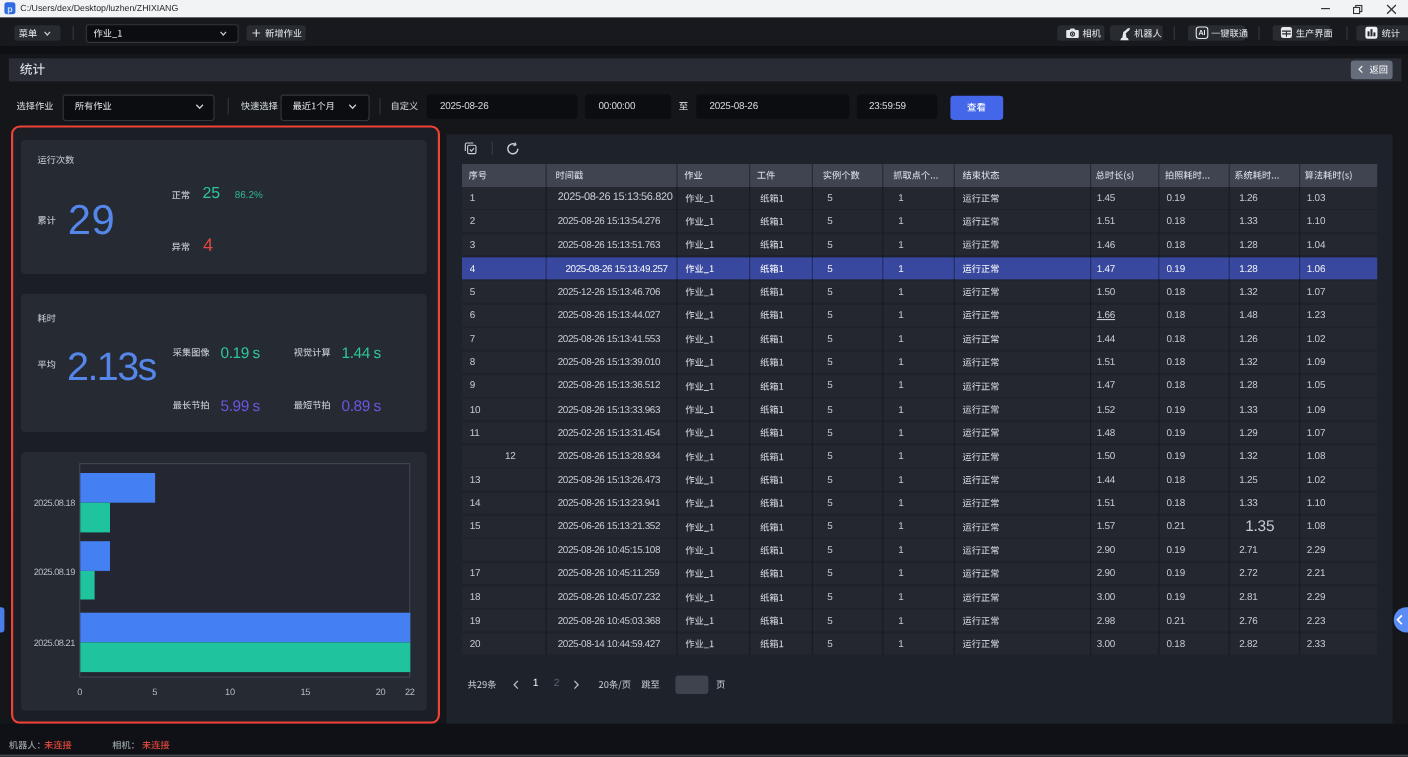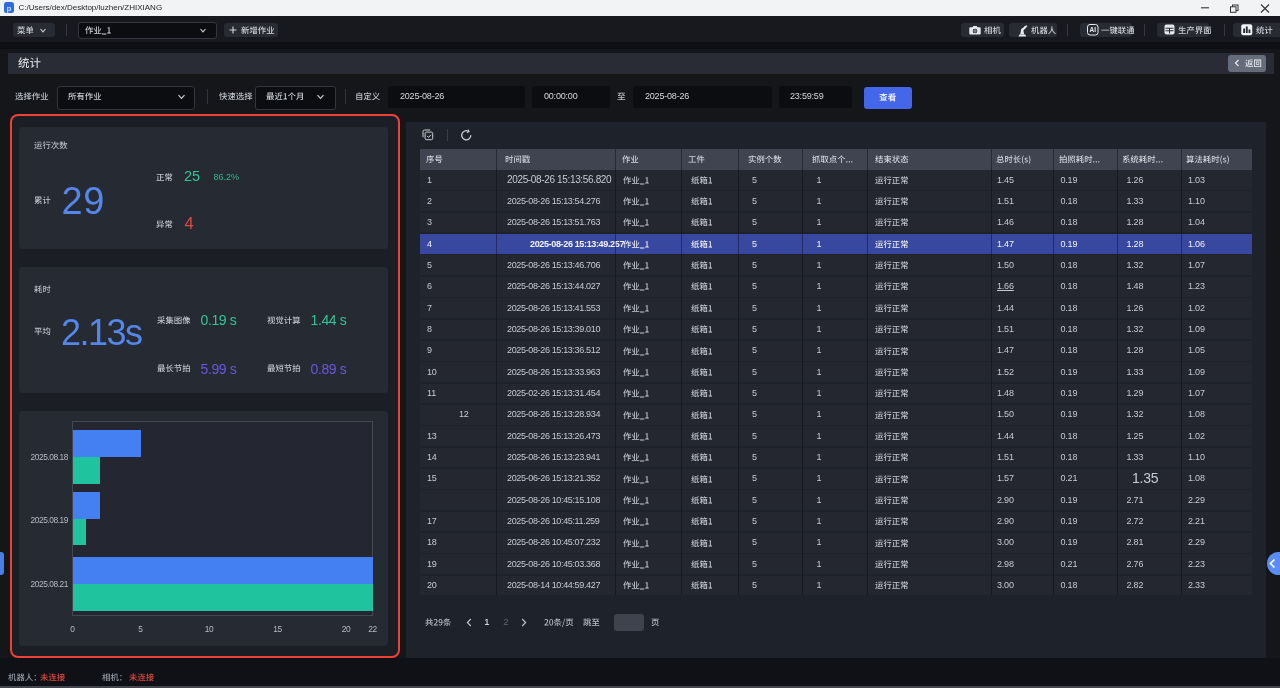--- a/index.html
+++ b/index.html
@@ -439,39 +439,39 @@
     <div class="t" style="left:816.5px;top:217.2px;font-size:9px;line-height:10.8px;color:#c6cad2;">1</div>
     <svg class="z " style="left:875.0px;top:218.4px;width:33.6px;height:8.4px;color:#c6cad2" viewBox="0 0 4000 1000">
       <use href="#g-yunxingzc"></use>
     </svg>
     <div class="t" style="left:997.0px;top:217.2px;font-size:9px;line-height:10.8px;color:#c6cad2;letter-spacing:-0.2px;">1.46</div>
     <div class="t" style="left:1060.5px;top:217.2px;font-size:9px;line-height:10.8px;color:#c6cad2;letter-spacing:-0.2px;">0.18</div>
     <div class="t" style="left:1126.5px;top:217.2px;font-size:9px;line-height:10.8px;color:#c6cad2;letter-spacing:-0.2px;">1.28</div>
     <div class="t" style="left:1188.0px;top:217.2px;font-size:9px;line-height:10.8px;color:#c6cad2;letter-spacing:-0.2px;">1.04</div>
     <div class="r" style="left:419.5px;top:234.1px;width:832.5px;height:19.8px;background:#38489e;"></div>
     <div class="t" style="left:427.0px;top:238.5px;font-size:9px;line-height:10.8px;color:#f2f4f8;letter-spacing:-0.2px;">4</div>
-    <div class="t" style="left:530px;top:238.5px;font-size:9px;line-height:10.8px;color:#f2f4f8;letter-spacing:-0.35px;font-weight:bold;">2025-08-26 15:13:49.257</div>
+    <div class="t" style="left:514px;top:238.5px;font-size:9px;line-height:10.8px;color:#f2f4f8;letter-spacing:-0.35px;">2025-08-26 15:13:49.257</div>
     <svg class="z hw" style="left:622.5px;top:239.7px;width:26.3px;height:8.4px;color:#f2f4f8" viewBox="0 0 3132 1000">
       <use href="#g-zuoye1"></use>
     </svg>
     <svg class="z " style="left:690.5px;top:239.7px;width:21.6px;height:8.4px;color:#f2f4f8" viewBox="0 0 2570 1000">
       <use href="#g-zhixiang"></use>
     </svg>
     <div class="t" style="left:752.0px;top:238.5px;font-size:9px;line-height:10.8px;color:#f2f4f8;">5</div>
     <div class="t" style="left:816.5px;top:238.5px;font-size:9px;line-height:10.8px;color:#f2f4f8;">1</div>
     <svg class="z " style="left:875.0px;top:239.7px;width:33.6px;height:8.4px;color:#f2f4f8" viewBox="0 0 4000 1000">
       <use href="#g-yunxingzc"></use>
     </svg>
     <div class="t" style="left:997.0px;top:238.5px;font-size:9px;line-height:10.8px;color:#f2f4f8;letter-spacing:-0.2px;">1.47</div>
     <div class="t" style="left:1060.5px;top:238.5px;font-size:9px;line-height:10.8px;color:#f2f4f8;letter-spacing:-0.2px;">0.19</div>
     <div class="t" style="left:1126.5px;top:238.5px;font-size:9px;line-height:10.8px;color:#f2f4f8;letter-spacing:-0.2px;">1.28</div>
     <div class="t" style="left:1188.0px;top:238.5px;font-size:9px;line-height:10.8px;color:#f2f4f8;letter-spacing:-0.2px;">1.06</div>
     <div class="r" style="left:419.5px;top:255.4px;width:832.5px;height:19.8px;background:#24272f;"></div>
     <div class="t" style="left:427.0px;top:259.9px;font-size:9px;line-height:10.8px;color:#c6cad2;letter-spacing:-0.2px;">5</div>
-    <div class="t" style="left:507.0px;top:259.9px;font-size:9px;line-height:10.8px;color:#c6cad2;letter-spacing:-0.35px;">2025-08-26 15:13:46.706</div>
+    <div class="t" style="left:507.0px;top:259.9px;font-size:9px;line-height:10.8px;color:#c6cad2;letter-spacing:-0.35px;">2025-12-26 15:13:46.706</div>
     <svg class="z " style="left:622.5px;top:261.1px;width:26.3px;height:8.4px;color:#c6cad2" viewBox="0 0 3132 1000">
       <use href="#g-zuoye1"></use>
     </svg>
     <svg class="z " style="left:690.5px;top:261.1px;width:21.6px;height:8.4px;color:#c6cad2" viewBox="0 0 2570 1000">
       <use href="#g-zhixiang"></use>
     </svg>
     <div class="t" style="left:752.0px;top:259.9px;font-size:9px;line-height:10.8px;color:#c6cad2;">5</div>
     <div class="t" style="left:816.5px;top:259.9px;font-size:9px;line-height:10.8px;color:#c6cad2;">1</div>
     <svg class="z " style="left:875.0px;top:261.1px;width:33.6px;height:8.4px;color:#c6cad2" viewBox="0 0 4000 1000">
       <use href="#g-yunxingzc"></use>

